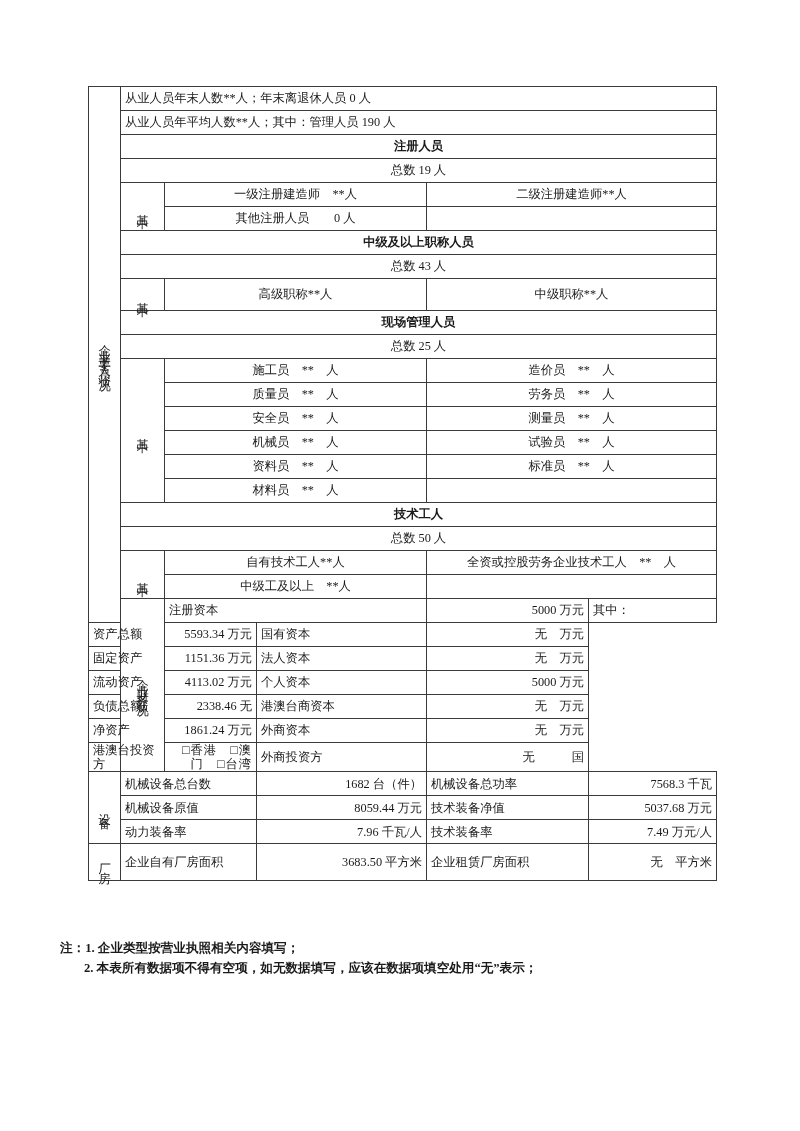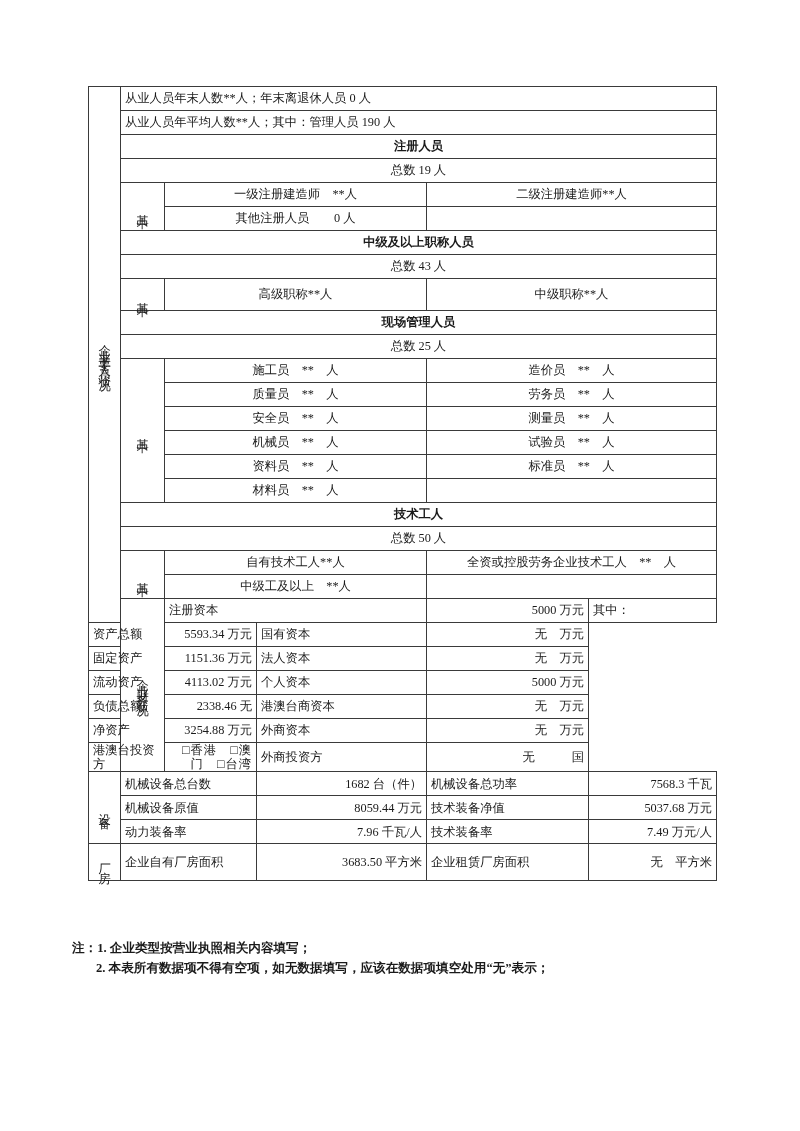--- a/index.html
+++ b/index.html
@@ -58,21 +58,21 @@
     padding: 3px 0;
   }
   .left-text { text-align: left; padding-left: 6px; }
   .ctr { text-align: center; }
   .rt { text-align: right; padding-right: 6px; }
   .bold-ctr { text-align: center; font-weight: bold; font-size: 13px; }
   .sec-total { text-align: center; font-size: 12.3px; margin-top: 42px; }
   .cellpad { padding-left: 8px; margin-top: 40px; }
   .notes {
     position: absolute;
-    left: 72px;
+    left: 60px;
     top: 938px;
     width: 680px;
     font-size: 12.6px;
     line-height: 1.62;
     font-weight: bold;
     font-family: "Liberation Serif", "DejaVu Serif", serif;
   }
   .notes .n-line { white-space: nowrap; }
   .notes .n-indent { padding-left: 24px; }
   .cbx { letter-spacing: 1px; }
@@ -202,21 +202,21 @@
         <td class="rt">5000 万元</td>
       </tr>
       <tr>
         <td colspan="2" class="left-text cellpad">负债总额</td>
         <td class="rt">2338.46 无</td>
         <td class="left-text cellpad">港澳台商资本</td>
         <td class="rt">无　万元</td>
       </tr>
       <tr>
         <td colspan="2" class="left-text cellpad">净资产</td>
-        <td class="rt">3254.88 万元</td>
+        <td class="rt">1861.24 万元</td>
         <td class="left-text cellpad">外商资本</td>
         <td class="rt">无　万元</td>
       </tr>
       <tr>
         <td colspan="2" class="left-text cellpad">港澳台投资方</td>
         <td class="rt cbx">□香港　□澳门　□台湾</td>
         <td class="left-text cellpad">外商投资方</td>
         <td class="rt">无　　　国</td>
       </tr>
 

